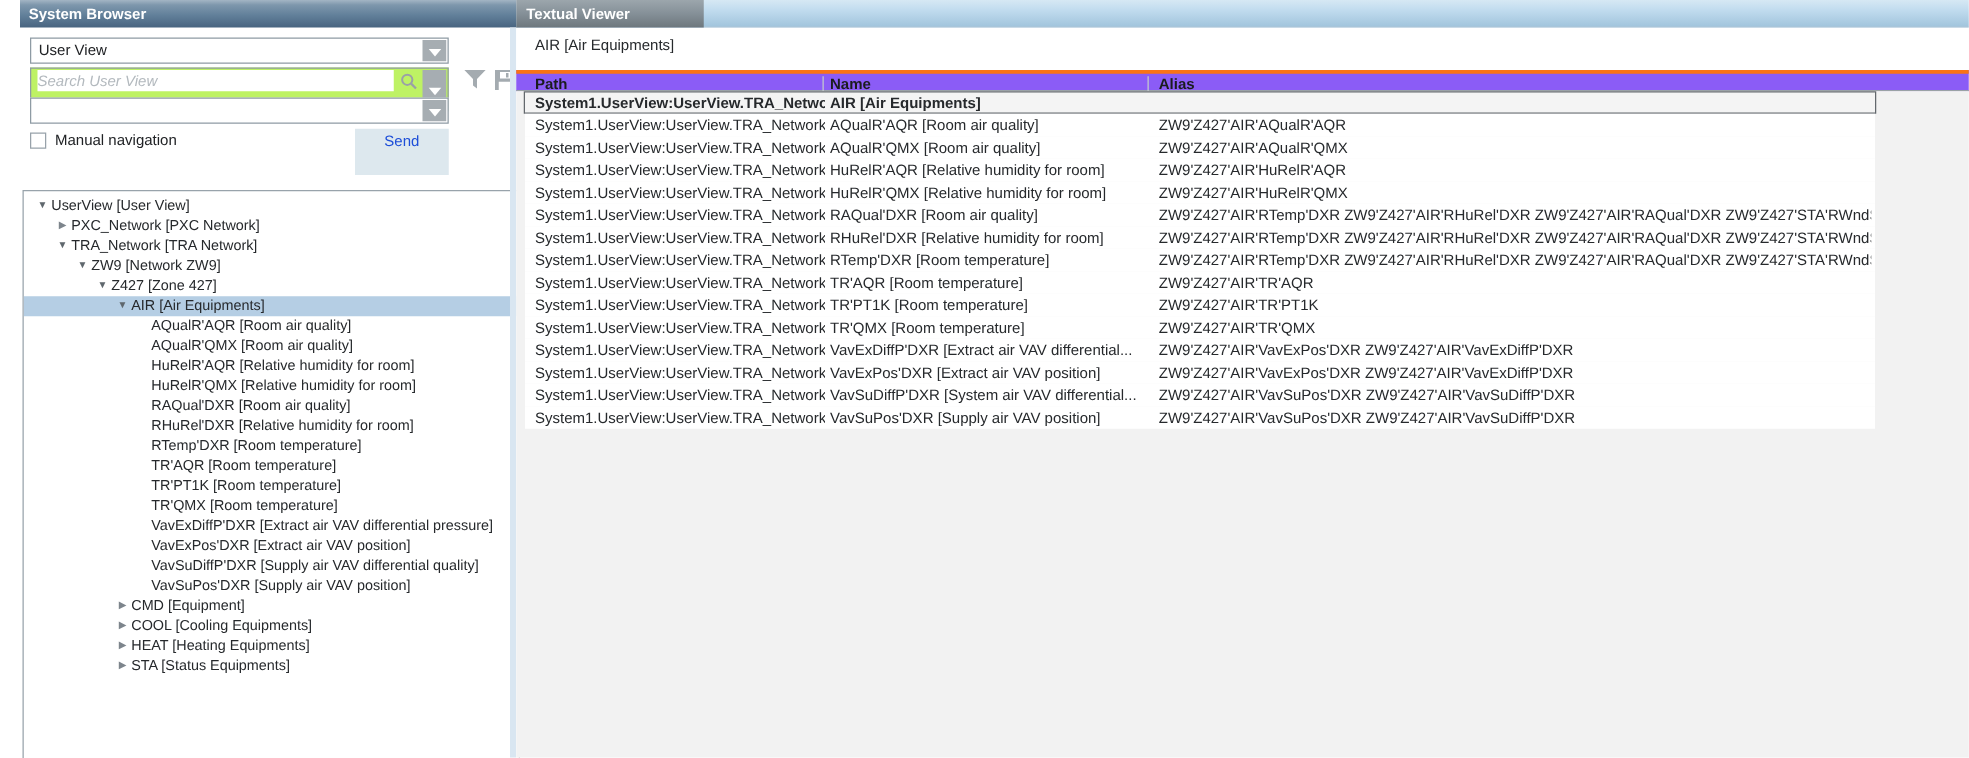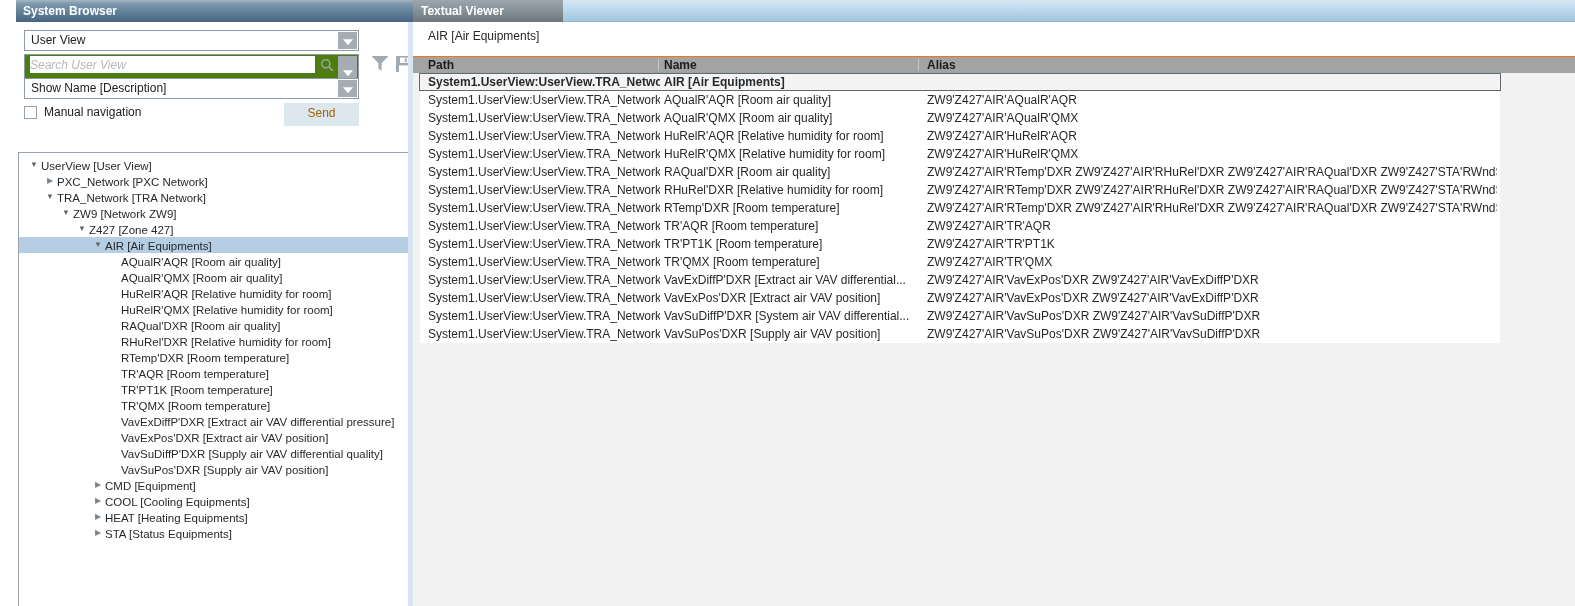--- a/index.html
+++ b/index.html
@@ -14,33 +14,33 @@
     color:#fff; font-size:12px; font-weight:bold; line-height:22px; padding-left:7px; }
   .combo { border:1px solid #8e9ba4; background:#fff; height:21px; }
   .combo-value { font-size:12px; line-height:19px; padding-left:6px; display:block;
     white-space:nowrap; overflow:hidden; }
   .combo-arrow-btn { position:absolute; right:1px; top:1px; bottom:1px; width:19px;
     background:#a6adb2; }
   .tri-down { position:absolute; left:50%; top:50%; transform:translate(-50%,-30%);
     width:0; height:0; border-left:5px solid transparent; border-right:5px solid transparent;
     border-top:6px solid #fff; }
   #view-combo   { left:8px; top:30px; width:335px; }
-  #search-box   { left:8px; top:54px; width:335px; height:35px; border:1px solid #8e9ba4; background:#4d7c0f; }
+  #search-box   { left:8px; top:54px; width:335px; height:35px; border:1px solid #8e9ba4; background:#bef264; }
   #search-input { position:absolute; left:5px; top:1px; width:285px; height:17px; border:none;
     outline:none; font-family:"Liberation Sans",sans-serif; font-size:12px; font-style:italic; color:#333; }
   #search-input::placeholder { color:#b3b9be; font-style:italic; }
   #search-glass { position:absolute; right:24px; top:3px; }
   #display-combo{ left:8px; top:78px; width:335px; }
   #filter-btn { left:354px; top:55px; width:22px; height:20px; }
   #save-btn   { left:379px; top:55px; width:22px; height:20px; }
   #manual-checkbox { left:8px; top:106px; width:13px; height:13px; background:#fff;
     border:1px solid #98a2aa; }
   #manual-label { left:28px; top:105px; font-size:12px; line-height:15px; }
-  #send-button { left:268px; top:103px; width:75px; height:23px; background:#dde8ee;
-    color:#a16207; font-size:12px; text-align:center; line-height:21px; }
+  #send-button { left:268px; top:103px; width:75px; height:37px; background:#dde8ee;
+    color:#1d4ed8; font-size:12px; text-align:center; line-height:21px; }
 
   #system-tree { left:2px; top:152px; width:398px; height:458px; border:1px solid #98a3ab;
     background:#fff; padding-top:4px; overflow:hidden; }
   .tree-item { height:16px; line-height:16px; font-size:11.5px; white-space:nowrap; cursor:default; }
   .tree-item.selected { background:#b5cee4; }
   .tree-arrow { display:inline-block; width:14px; text-align:center; font-size:8px;
     vertical-align:middle; position:relative; top:-1px; }
   .tree-arrow.expanded  { color:#5f676d; }
   .tree-arrow.collapsed { color:#7d858c; }
   .tree-label { vertical-align:middle; color:#26292c; }
@@ -51,22 +51,22 @@
   
   #right-panel { left:413px; top:0; width:1162px; height:606px; background:#fff; }
   #rp-tabbar { left:0; top:0; width:1162px; height:22px;
     background:linear-gradient(180deg,#d6e8f4 0%,#c0dbee 40%,#a2c5dd 100%);
     border-bottom:1px solid #93b6cf; }
   #rp-tab { left:0; top:0; width:150px; height:22px;
     background:linear-gradient(180deg,#9ca6ac 0%,#87929a 45%,#6d777d 100%);
     color:#fff; font-size:12px; font-weight:bold; line-height:22px; padding-left:8px; }
   #rp-breadcrumb { left:15px; top:29px; font-size:12px; color:#26292c; }
 
-  #tbl-header { left:0; top:56px; width:1162px; height:17px; background:#a3a3a3;
-    border-top:1px solid #f97316; border-bottom:1px solid #9aa2a6; }
+  #tbl-header { left:0; top:56px; width:1162px; height:17px; background:#8b5cf6;
+    border-top:3px solid #f97316; border-bottom:1px solid #9aa2a6; }
   .th { position:absolute; top:1px; font-size:12px; font-weight:bold; color:#1a1c1e; }
   .col-divider { position:absolute; top:2px; width:1px; height:12px; background:#c3c9cd; }
 
   #tbl-body { left:0; top:73px; width:1162px; height:533px; background:#f2f2f2; }
   .trow { position:relative; width:1080px; margin-left:7px; height:18px; background:#fff;
     font-size:12px; line-height:18px; white-space:nowrap; }
   .trow.emphasis { background:#f4f4f4; font-weight:bold; border:1px solid #63686d;
     margin-left:6px; width:1082px; }
   .tcell { position:absolute; top:0; overflow:hidden; white-space:nowrap; color:#26292c; }
   .cell-path  { left:8px;   width:232px; }
@@ -113,21 +113,20 @@
       <svg width="19" height="18" viewBox="0 0 19 18">
         <path d="M1 1 H15 L18 4 V17 H1 Z" fill="#a4abb0"></path>
         <rect x="5" y="2.6" width="8" height="5.2" fill="#fff"></rect>
         <rect x="9.8" y="3.4" width="2" height="3.6" fill="#a4abb0"></rect>
         <rect x="4" y="10.4" width="11" height="6.6" fill="#fff"></rect>
       </svg>
     </span>
   </div>
 
   <div id="display-combo" class="combo abs">
-    <span class="combo-value">Show Name [Description]</span>
     <span class="combo-arrow-btn">
         <span class="tri-down"></span>
       </span>
   </div>
 
   <div id="manual-checkbox" class="abs"></div>
   <div id="manual-label" class="abs">Manual navigation</div>
   <div id="send-button" class="abs">Send</div>
 
   <div id="system-tree" class="abs">

